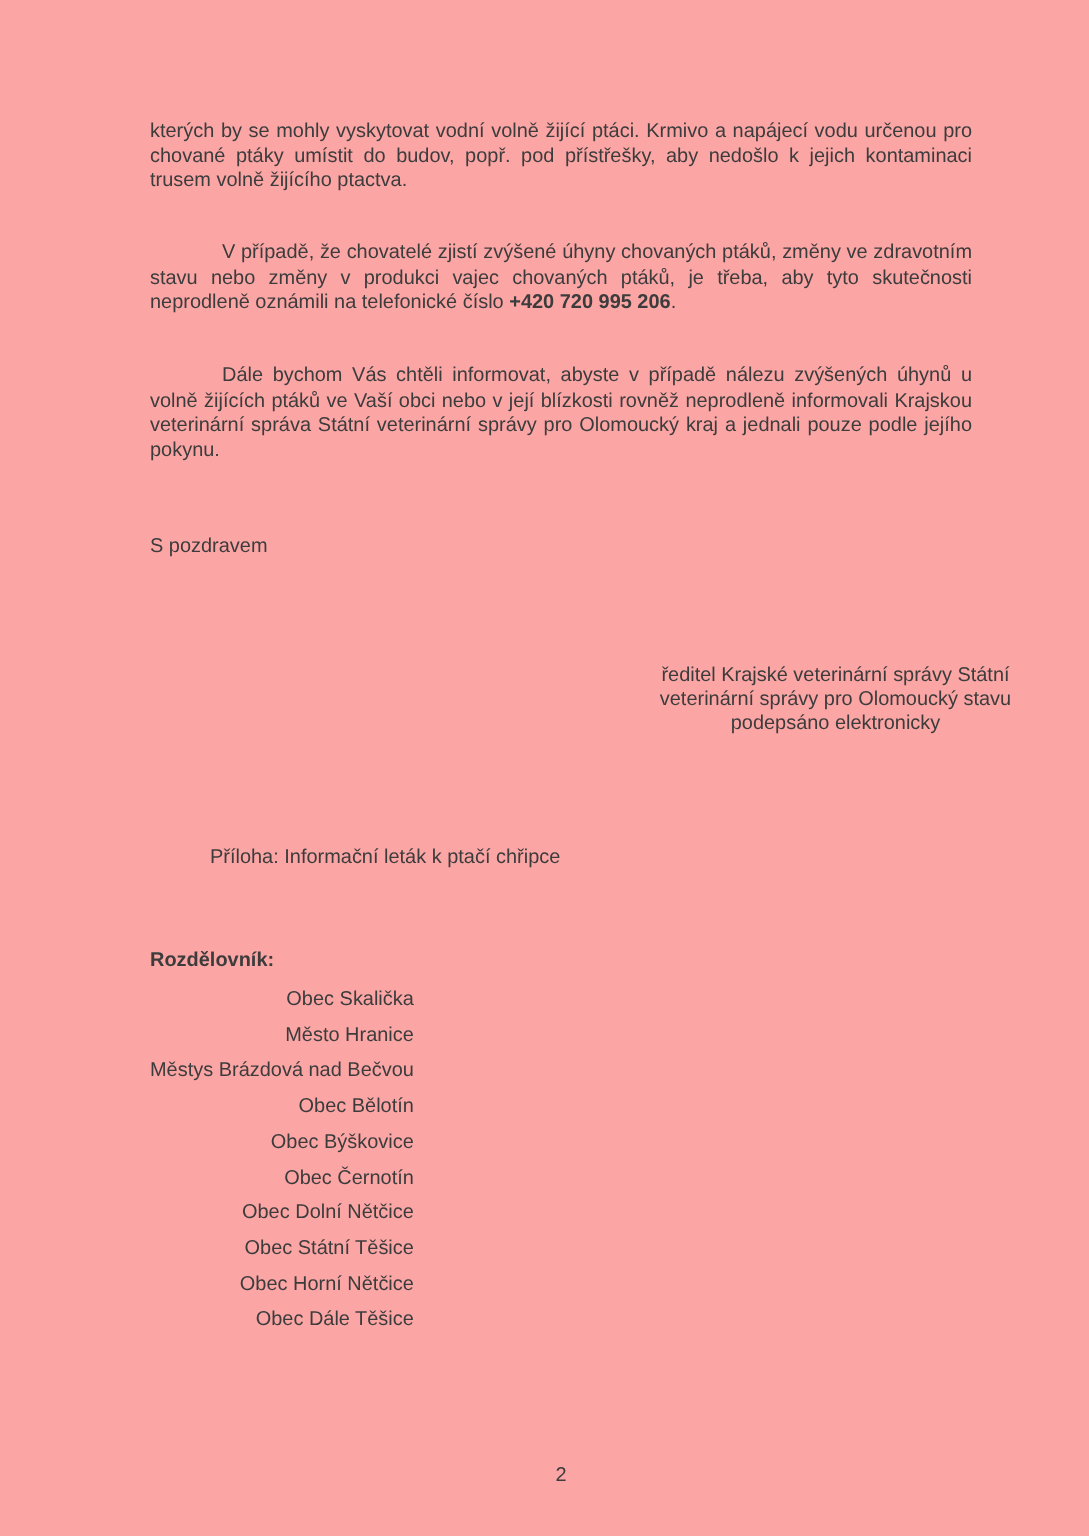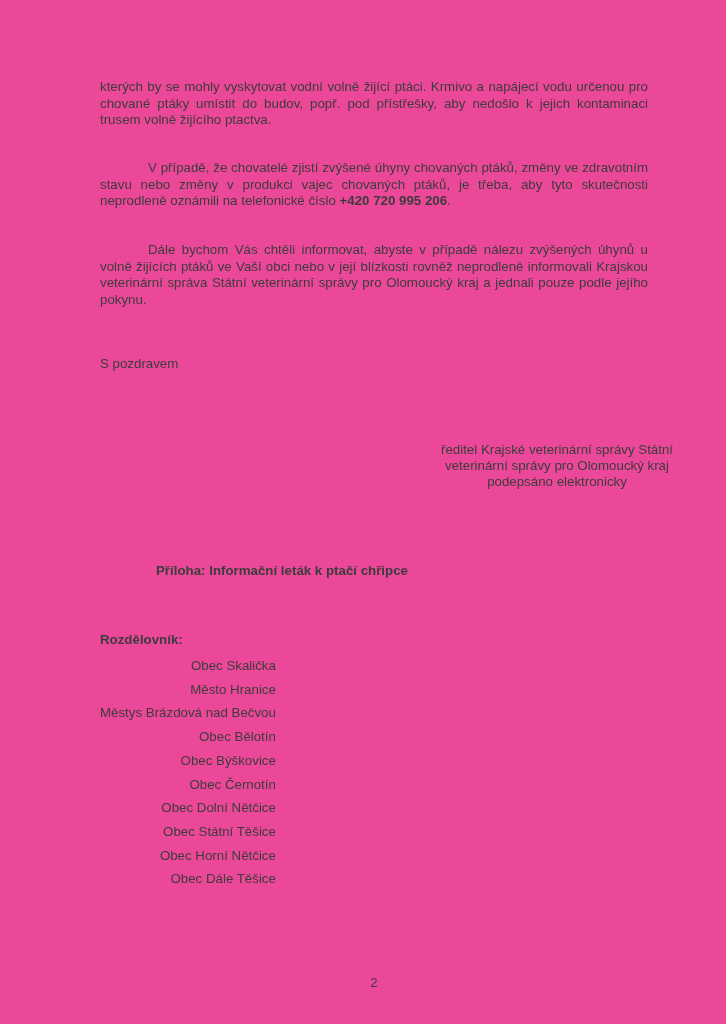--- a/index.html
+++ b/index.html
@@ -4,21 +4,21 @@
 <style>
   * { margin: 0; padding: 0; box-sizing: border-box; }
   html, body { width: 726px; height: 1024px; background: #ffffff; }
   body {
     position: relative;
     font-family: "Liberation Sans", "DejaVu Sans", sans-serif;
     color: #3c3c3c;
     font-size: 13.3px;
     -webkit-font-smoothing: antialiased;
   }
-  .page { position: absolute; inset: 0; background: #ec4899; }
+  .page { position: absolute; inset: 0; background: #fca5a5; }
   .body-para {
     position: absolute;
     left: 100px;
     width: 548px;
     text-align: justify;
     line-height: 16.6px;
   }
   .para-1 { top: 79px; }
   .para-2 { top: 160px; text-indent: 48px; }
   .para-3 { top: 242px; text-indent: 48px; }
@@ -27,23 +27,23 @@
   .signature-block {
     position: absolute;
     left: 388px;
     top: 442px;
     width: 338px;
     text-align: center;
     line-height: 16.2px;
   }
   .attachment {
     position: absolute;
-    left: 112px;
+    left: 96px;
     top: 563px;
-    font-weight: bold;
+    font-weight: normal;
     padding-left: 44px;
   }
   .distribution { position: absolute; left: 100px; top: 632px; }
   .distribution-heading { font-weight: bold; margin-bottom: 12px; }
   .distribution-item { margin-bottom: 9px; line-height: 14.7px; text-align: right; }
   .page-number {
     position: absolute;
     left: 100px;
     top: 975px;
     width: 548px;
@@ -58,21 +58,21 @@
   <p class="body-para para-1">kterých by se mohly vyskytovat vodní volně žijící ptáci. Krmivo a napájecí vodu určenou pro chované ptáky umístit do budov, popř. pod přístřešky, aby nedošlo k jejich kontaminaci trusem volně žijícího ptactva.</p>
 
   <p class="body-para para-2"><span>V případě, že chovatelé zjistí zvýšené úhyny chovaných ptáků, změny ve zdravotním stavu nebo změny v produkci vajec chovaných ptáků, je třeba, aby tyto skutečnosti neprodleně oznámili na telefonické číslo </span><span class="bold">+420 720 995 206</span><span>.</span></p>
 
   <p class="body-para para-3">Dále bychom Vás chtěli informovat, abyste v případě nálezu zvýšených úhynů u volně žijících ptáků ve Vaší obci nebo v její blízkosti rovněž neprodleně informovali Krajskou veterinární správa Státní veterinární správy pro Olomoucký kraj a jednali pouze podle jejího pokynu.</p>
 
   <p class="closing">S pozdravem</p>
 
   <div class="signature-block">
     <div>ředitel Krajské veterinární správy Státní</div>
-    <div>veterinární správy pro Olomoucký kraj</div>
+    <div>veterinární správy pro Olomoucký stavu</div>
     <div>podepsáno elektronicky</div>
   </div>
 
   <p class="attachment">Příloha: Informační leták k ptačí chřipce</p>
 
   <div class="distribution">
     <div class="distribution-heading">Rozdělovník:</div>
     <div class="distribution-item">Obec Skalička</div>
     <div class="distribution-item">Město Hranice</div>
     <div class="distribution-item">Městys Brázdová nad Bečvou</div>

